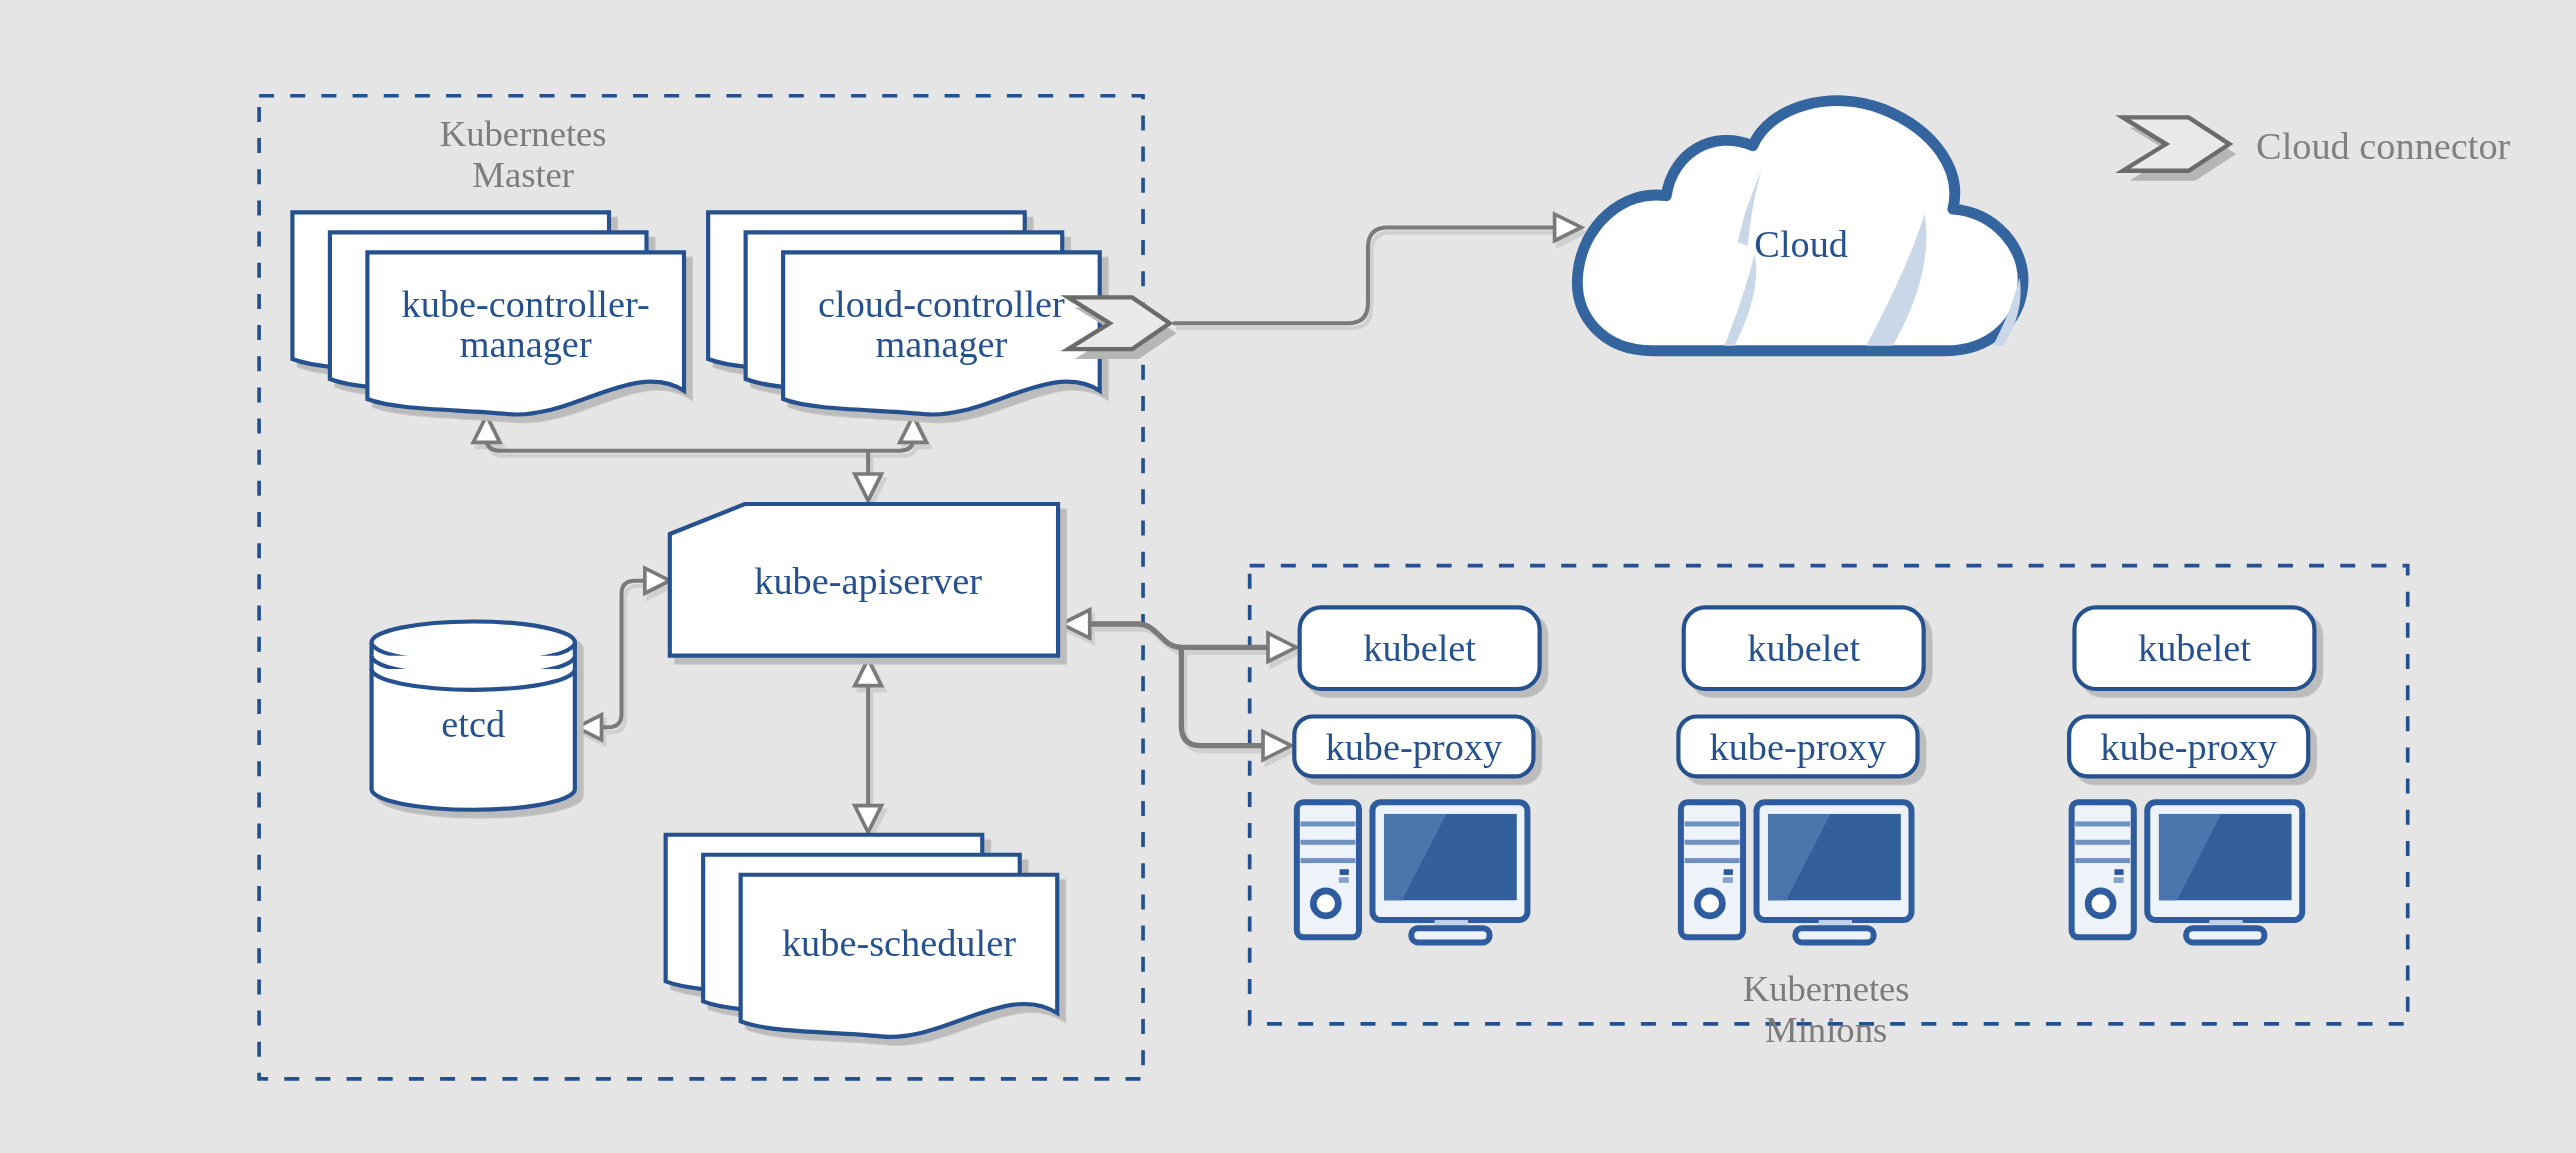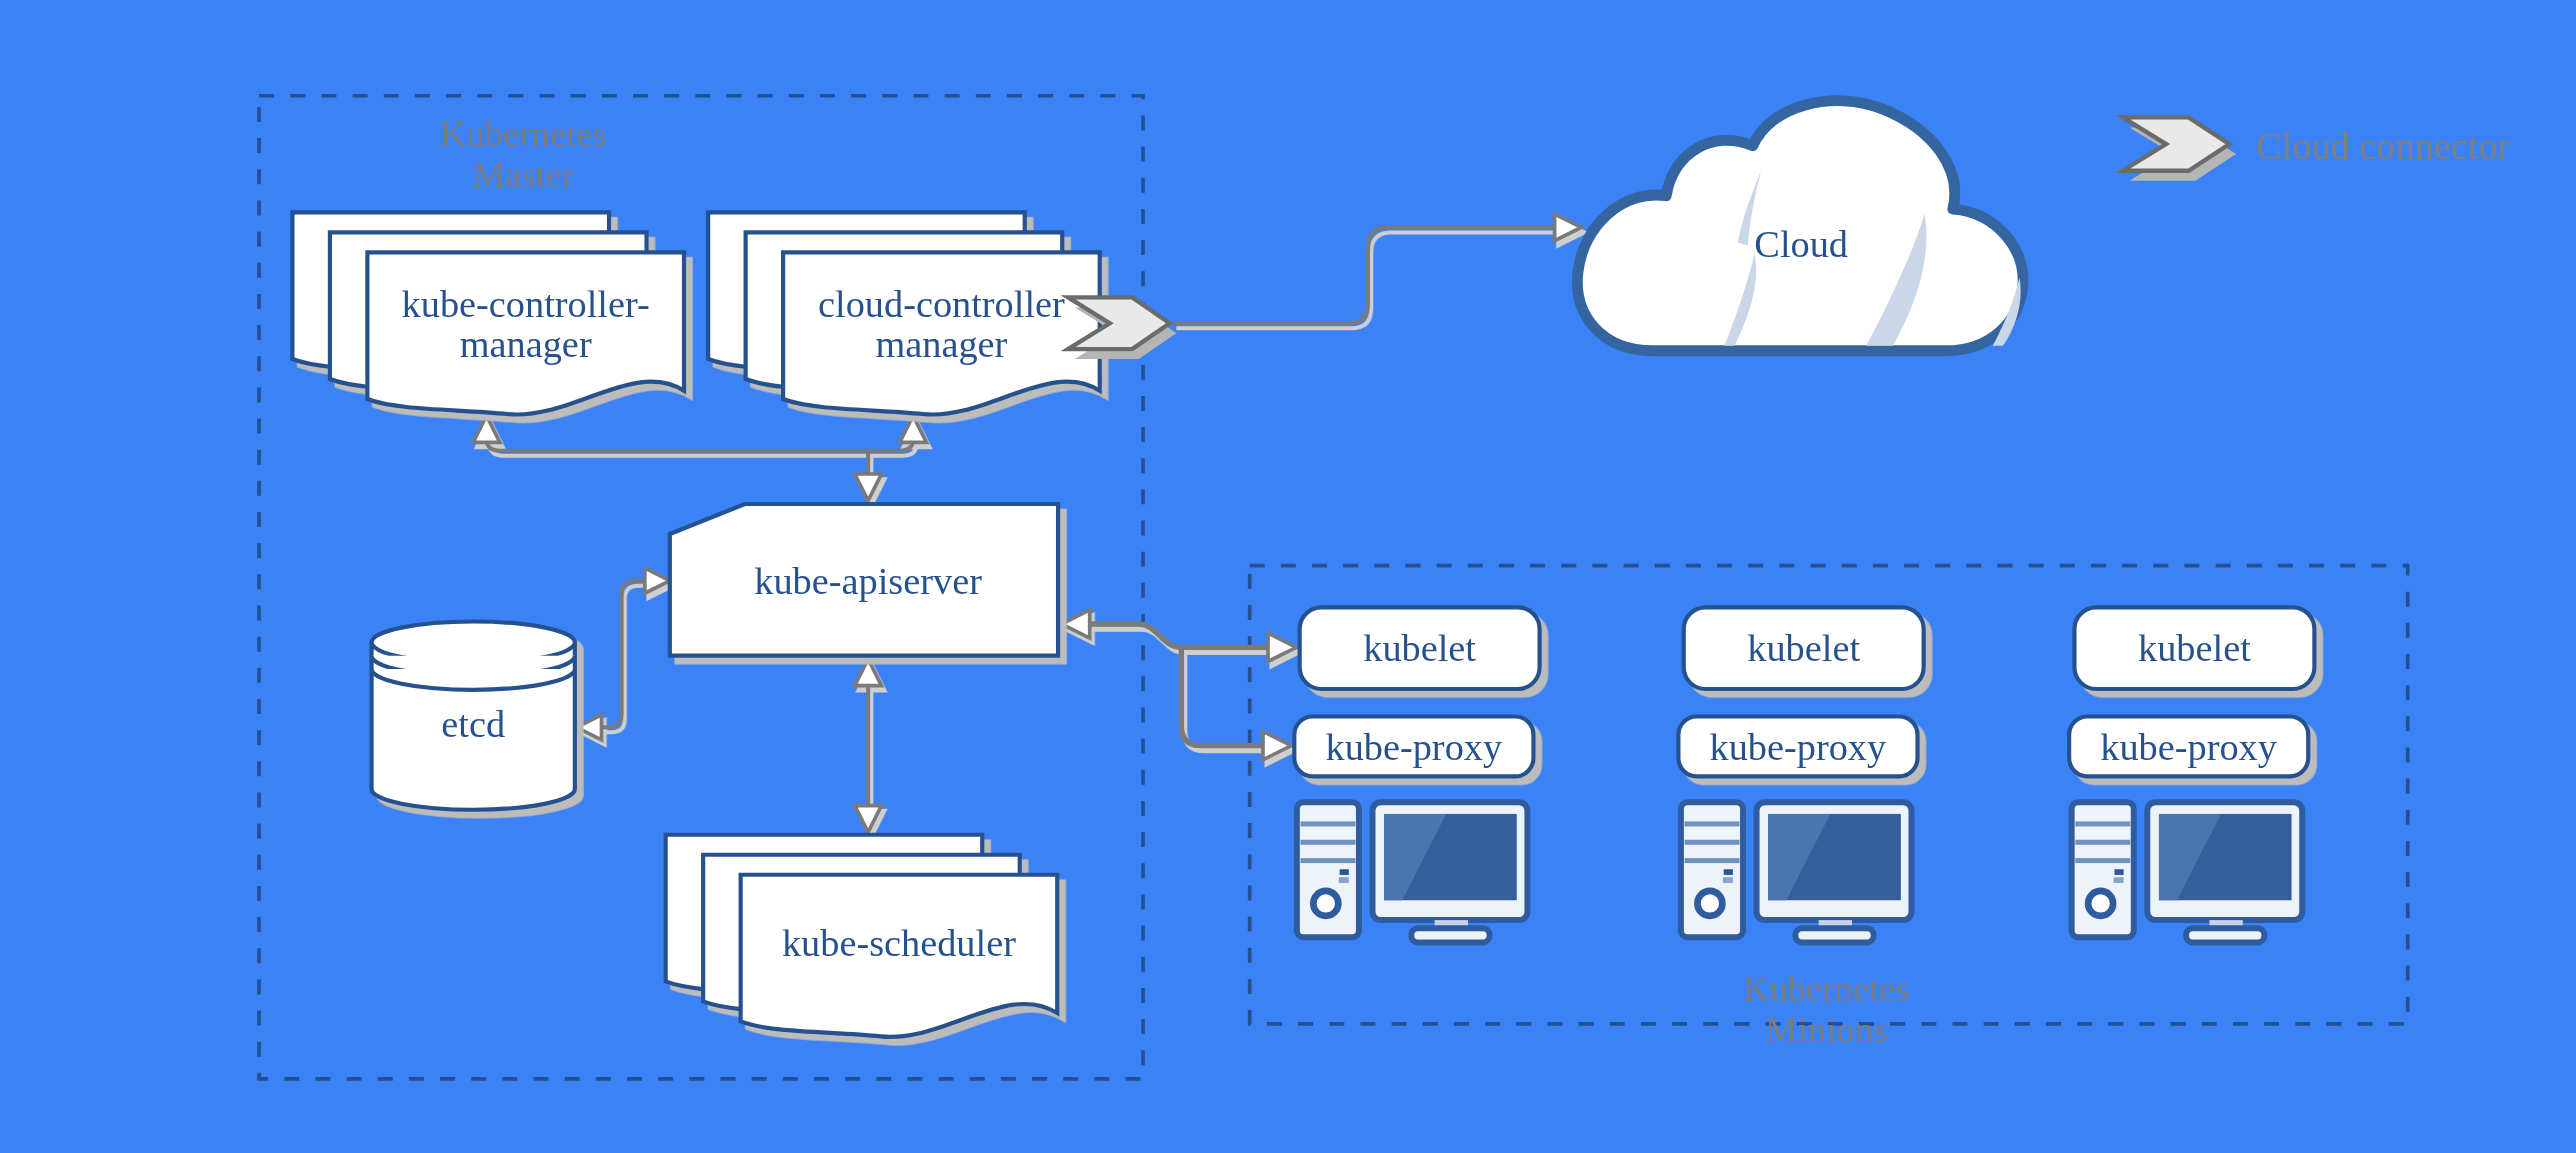--- a/index.html
+++ b/index.html
@@ -1,16 +1,16 @@
 <!DOCTYPE html>
 <html style="font-size:8.2px"><head>
 <meta charset="utf-8">
 <style>
   html,body{margin:0;padding:0;background:#ffffff;width:100%;height:100%;overflow:hidden;}
-  #stage{width:100vw;height:100vh;display:flex;align-items:center;justify-content:center;background:#3b82f6;}
+  #stage{width:100vw;height:100vh;display:flex;align-items:center;justify-content:center;background:#e5e5e5;}
   svg{display:block;width:100%;height:100%;}
   text{font-family:"Liberation Serif","DejaVu Serif",serif;}
   .t-node{fill:#26518f;font-size:23px;text-anchor:middle;}
   .t-gray{fill:#7c7c7c;font-size:22px;text-anchor:middle;}
   .t-legend{fill:#808080;font-size:23px;text-anchor:start;}
   .blue-shape{fill:#ffffff;stroke:#26518f;stroke-width:2.5;}
   .shadowed{filter:drop-shadow(4px 4px 0px #bcbcbc);}
   .conn{stroke:#7a7a7a;fill:none;stroke-linecap:butt;}
   .conn-shadow{filter:drop-shadow(2.5px 3px 0px #cfcfcf);}
   .arrowhead{fill:#ffffff;stroke:#7a7a7a;stroke-width:2.2;stroke-linejoin:miter;}

